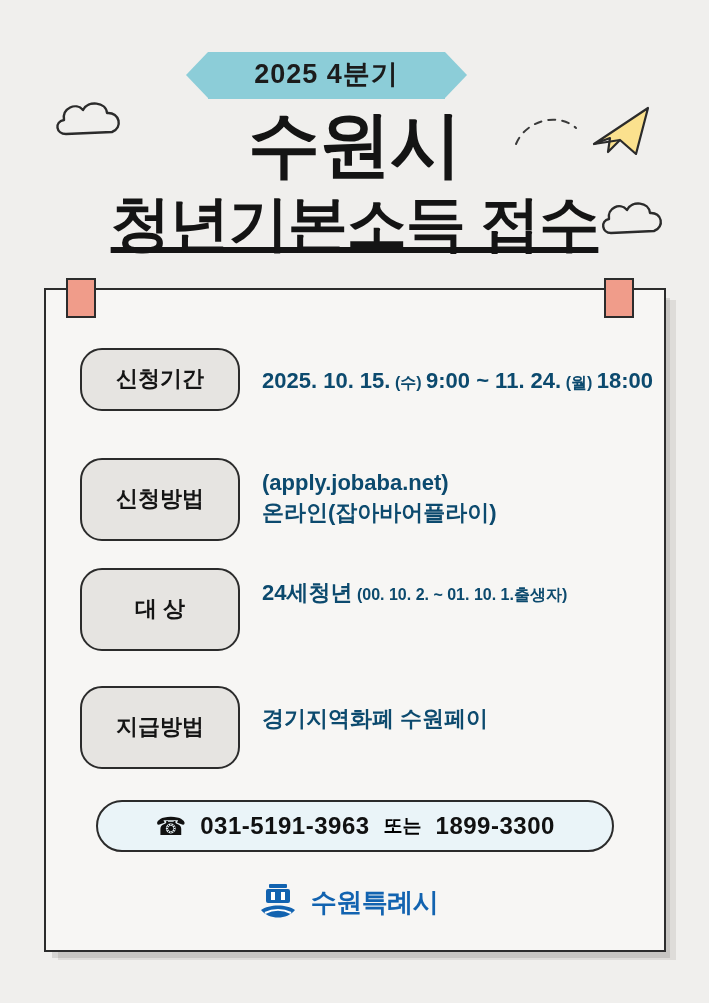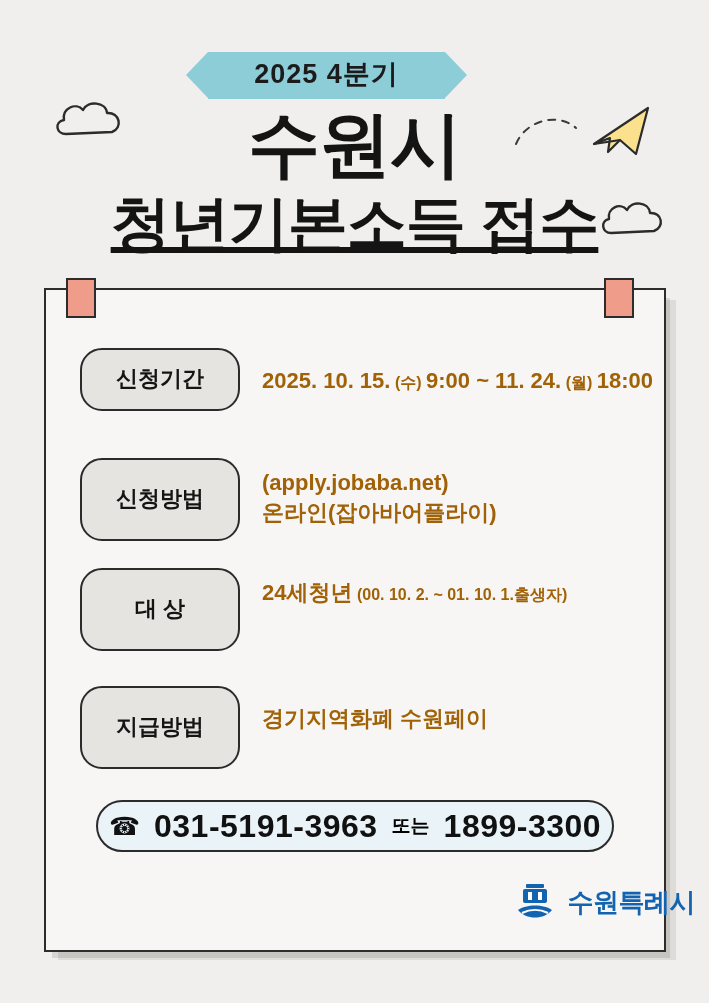--- a/index.html
+++ b/index.html
@@ -138,21 +138,21 @@
     font-size: 22px;
     font-weight: bold;
     color: #141414;
     padding: 14px 0 15px 0;
     flex: none;
   }
   .pill.tall { padding: 24px 0 25px 0; }
 
   .rowtext {
     margin-left: 22px;
-    color: #a16207;
+    color: #0c4a6e;
     line-height: 1.35;
   }
   .t-main { font-size: 22px; font-weight: bold; white-space: nowrap;}
   .t-sub  { font-size: 17px; font-weight: bold; }
   .t-small{ font-size: 16px; font-weight: bold; }
 
   .row-1 { left: 80px; top: 348px; }
   .row-2 { left: 80px; top: 458px; }
   .row-3 { left: 80px; top: 568px; }
   .row-4 { left: 80px; top: 686px; }
@@ -173,36 +173,36 @@
     border: 2px solid #2b2b2b;
     border-radius: 26px;
     height: 52px;
     display: flex;
     align-items: center;
     justify-content: center;
     gap: 14px;
   }
   .phone-icon { font-size: 25px; line-height: 1; color: #111; }
   .phone-text {
-    font-size: 32px;
+    font-size: 24px;
     font-weight: bold;
     color: #111;
     letter-spacing: 0.5px;
   }
   .phone-or { font-size: 19px; font-weight: bold; text-align: right; }
 
   
   .logo-wrap {
     position: absolute;
     left: 0;
     top: 880px;
     width: 695px;
     display: flex;
     align-items: center;
-    justify-content: flex-end;
+    justify-content: center;
     gap: 12px;
   }
   .logo-mark {
     width: 42px;
     height: 44px;
     position: relative;
   }
   .logo-text {
     font-size: 26px;
     font-weight: bold;

